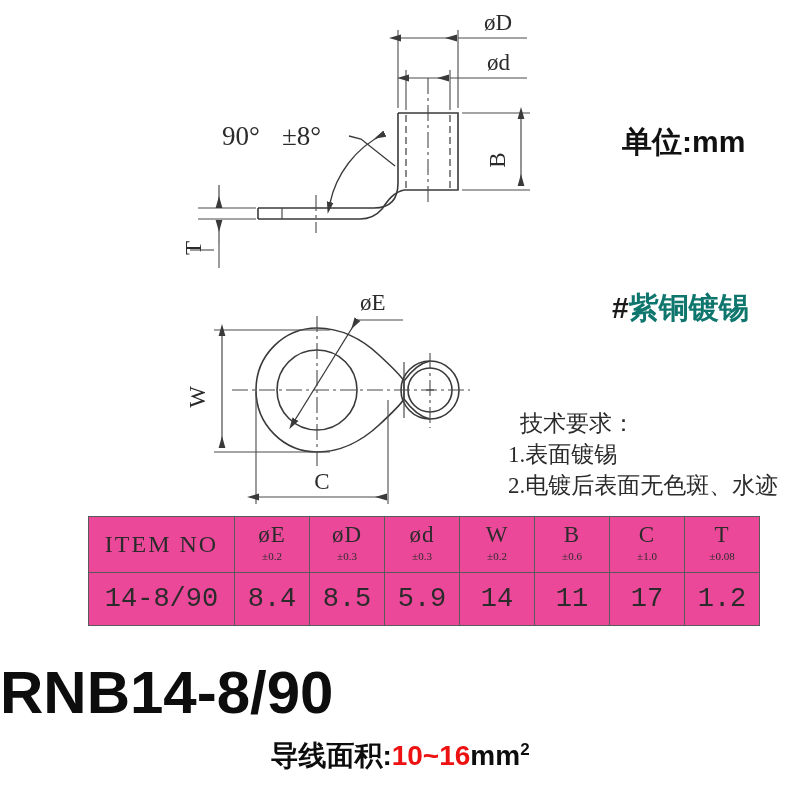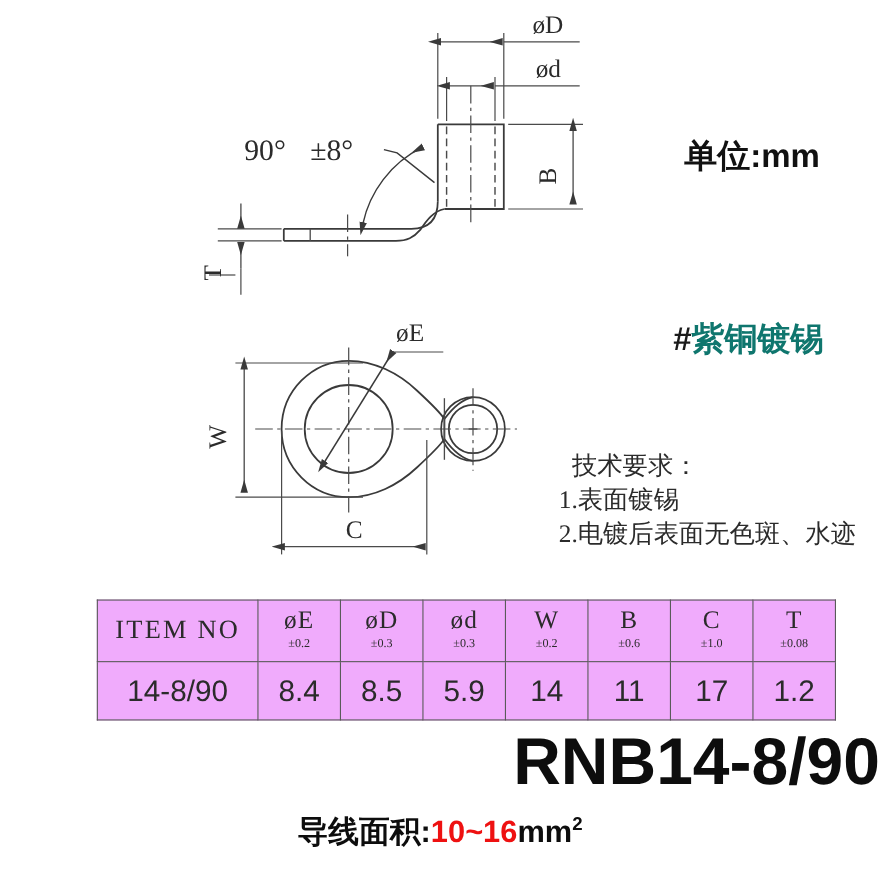--- a/index.html
+++ b/index.html
@@ -77,38 +77,38 @@
     color: #2b2b2b;
     line-height: 31px;
     white-space: nowrap;
   }
   .tech-title { padding-left: 12px; }
 
   
   .spec-table {
     position: absolute;
     left: 88px;
-    top: 545px;
+    top: 516px;
     border-collapse: collapse;
-    background: #f0abfc;
+    background: #ec4899;
   }
   .spec-table td {
     border: 1.4px solid #5a5a5a;
     text-align: center;
     vertical-align: middle;
     color: #2b2b2b;
   }
   .spec-table tr.head td {
     height: 50px;
     font-family: "Liberation Serif", serif;
     padding: 2px 0 3px 0;
   }
   .spec-table tr.body td {
     height: 50px;
-    font-family: Liberation Sans, sans-serif;
+    font-family: Liberation Mono, monospace;
     font-size: 27px;
   }
   .col-item { width: 143px; }
   .col-val  { width: 72px; }
   .hd-sym {
     display: block;
     font-size: 23px;
     line-height: 25px;
     letter-spacing: 1px;
   }
@@ -121,21 +121,21 @@
     font-size: 24px;
     letter-spacing: 2px;
   }
 
   
   .part-number {
     position: absolute;
     left: 0;
     top: 658px;
     width: 800px;
-    text-align: right;
+    text-align: left;
     font-family: "Liberation Sans", sans-serif;
     font-size: 60px;
     font-weight: 700;
     color: #0d0d0d;
     letter-spacing: 0px;
   }
   .wire-spec {
     position: absolute;
     left: 0;
     top: 737px;

